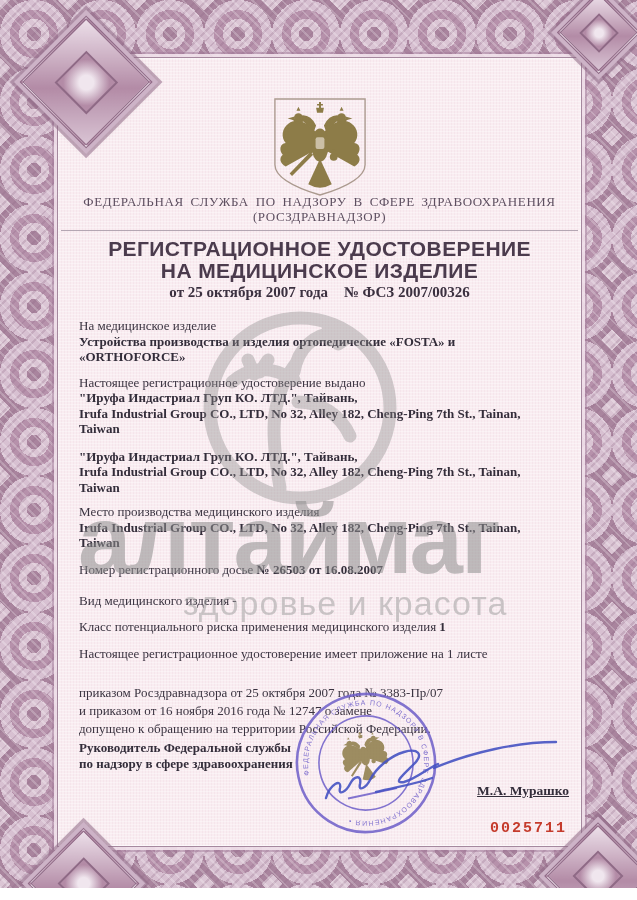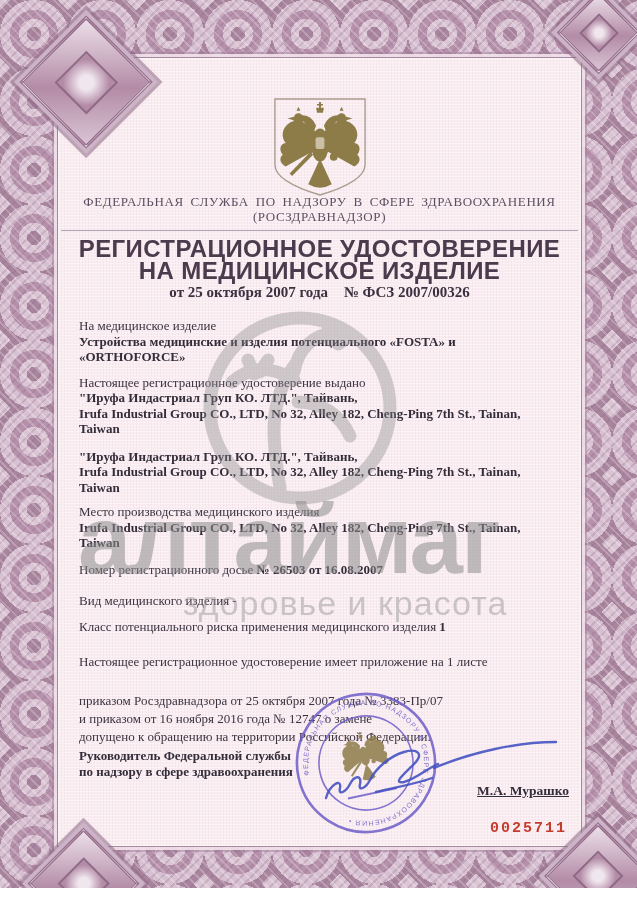--- a/index.html
+++ b/index.html
@@ -44,31 +44,31 @@
   }
 
   .coat-of-arms{position:absolute;left:50%;top:38px;transform:translateX(-50%);}
 
   .agency{position:absolute;left:0;right:0;top:137px;text-align:center;color:#5d4f60;
           font-size:13px;line-height:14.5px;letter-spacing:.6px;word-spacing:3px;}
   .separator{position:absolute;left:3px;right:3px;top:172px;border-top:1px solid #a394a2;opacity:.8;}
 
   .title{position:absolute;left:0;right:0;top:180px;text-align:center;
          font-family:"Liberation Sans",sans-serif;font-weight:bold;color:#4b3b4d;
-         font-size:24px;line-height:22px;letter-spacing:.4px;}
+         font-size:21px;line-height:22px;letter-spacing:.4px;}
   .issue-line{position:absolute;left:0;right:0;top:226px;text-align:center;
          font-weight:bold;color:#3b3140;font-size:15px;}
   .issue-line .num{margin-left:12px;}
 
   .content{position:absolute;left:21px;right:13px;top:260px;color:#3a3340;
            font-size:13px;line-height:15.5px;}
   .content .b{font-weight:bold;color:#332d3a;}
   .g1{margin-bottom:10px;} .g2{margin-bottom:12px;} .g3{margin-bottom:9px;}
   .g4{margin-bottom:11px;} .s1{margin-bottom:16px;} .s2{margin-bottom:10px;}
-  .s3{margin-bottom:20px;} .s4{margin-bottom:11px;} .s5{margin-bottom:22px;}
+  .s3{margin-bottom:12px;} .s4{margin-bottom:11px;} .s5{margin-bottom:22px;}
   .orders{line-height:18px;margin-bottom:2px;}
   .signer{font-weight:bold;color:#332d3a;line-height:16px;}
 
   .signer-name{position:absolute;right:12px;top:725px;font-weight:bold;color:#332d3a;font-size:13.5px;text-decoration:underline;}
   .serial{position:absolute;right:14px;top:762px;font-family:"Liberation Mono",monospace;
           font-weight:bold;font-size:15px;letter-spacing:2px;color:#c53b2c;}
 
   
   .wm{position:absolute;z-index:5;pointer-events:none;}
   .wm-circle{left:202px;top:310px;opacity:.38;}
@@ -129,21 +129,21 @@
 
     <div class="issue-line">
       <span>от  25 октября 2007 года</span>
       <span class="num">№  ФСЗ 2007/00326</span>
     </div>
 
     <div class="content">
 
       <div class="g1">
         <div>На медицинское изделие</div>
-        <div class="b">Устройства медицинские и изделия потенциального «FOSTA» и</div>
+        <div class="b">Устройства производства и изделия ортопедические «FOSTA» и</div>
         <div class="b">«ORTHOFORCE»</div>
       </div>
 
       <div class="g2">
         <div>Настоящее регистрационное удостоверение выдано</div>
         <div class="b">"Ируфа Индастриал Груп КО. ЛТД.", Тайвань,</div>
         <div class="b">Irufa Industrial Group CO., LTD, No 32, Alley 182, Cheng-Ping 7th St., Tainan,</div>
         <div class="b">Taiwan</div>
       </div>
 

